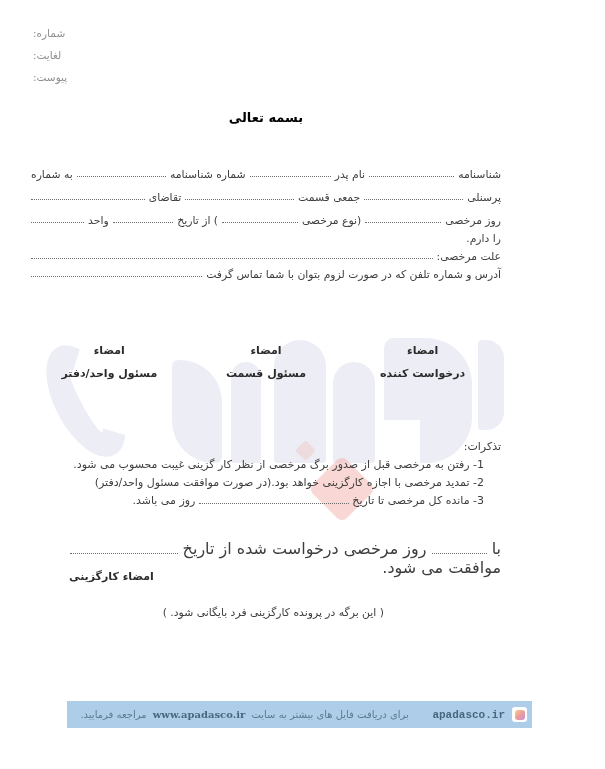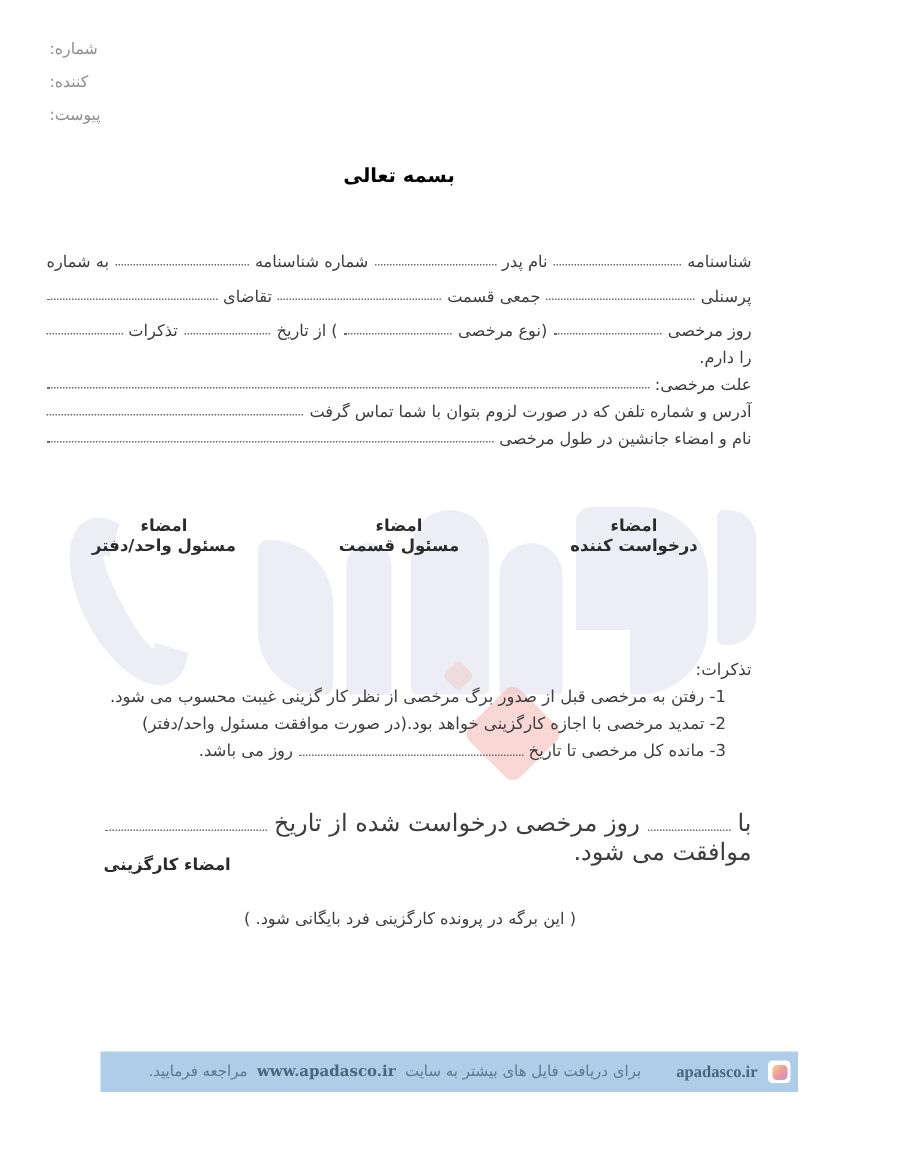--- a/index.html
+++ b/index.html
@@ -38,42 +38,42 @@
   .form { position:absolute; top:158px; right:31px; left:31px; direction:rtl;
           font-size:10.8px; color:#3d3d3d; }
   .fline { display:flex; align-items:flex-end; gap:4px; height:23px; }
   .fline.sm { height:18px; }
   .fdots { height:0; border-bottom:1px dotted #6b6b6b; align-self:flex-end; margin-bottom:4px; }
   .idots { display:inline-block; height:8px; border-bottom:1px dotted #6b6b6b; }
   
   .sigs { position:absolute; top:344px; right:31px; left:31px; display:flex; direction:rtl;
           font-weight:bold; font-size:11px; color:#2b2b2b; text-align:center; }
   .sig { flex:1; }
-  .sig .s1 { }
+  .sig .s1 { margin-bottom:10px; }
   
   .notes { position:absolute; top:440px; right:31px; left:31px; direction:rtl;
            font-size:11px; color:#3d3d3d; }
   .notes .nline { height:18px; line-height:14px; }
   .notes .indent { padding-right:17px; }
   
   .approval { position:absolute; top:539px; right:31px; left:31px; direction:rtl;
               font-size:16px; color:#3d3d3d; }
   .hr-sign { position:absolute; top:570px; left:36px; direction:rtl;
              font-weight:bold; font-size:11px; color:#2b2b2b;margin-left:33px; }
   .archive { position:absolute; top:606px; right:148px; direction:rtl;
              font-size:10.8px; color:#3d3d3d; }
   
   .footer-bar { position:absolute; top:701px; left:67px; width:471px; height:27px;
                 background:#adcde9; direction:rtl; display:flex; align-items:center;
                 padding:0 11px; font-size:10px; color:#5d7a8c; }
   .ig-badge { width:15px; height:15px; background:#fff; border-radius:3px; flex:0 0 auto;
               display:flex; align-items:center; justify-content:center; margin-left:7px; }
   .ig-glyph { width:10px; height:10px; border-radius:3px;
               background:linear-gradient(135deg,#f7d28a 0%,#ee9a9a 50%,#c793d8 100%); }
-  .brand { font-weight:bold; font-size:11px; color:#47677d; font-family:Liberation Serif, serif;text-align:center; }
+  .brand { font-weight:bold; font-size:11px; color:#47677d; font-family:Liberation Mono, monospace;text-align:center; }
   .foot-gap { width:22px; flex:0 0 auto; }
   .foot-sentence { white-space:nowrap; }
   .foot-sentence .url { font-weight:bold; color:#47677d; font-family:"DejaVu Serif", serif; }
   .foot-sentence span { margin:0 1.5px; }
 </style>
 </head>
 <body>
 
 <div class="page">
 
@@ -85,21 +85,21 @@
     <div class="wm-shape wm-arch3"></div>
     <div class="wm-shape wm-bigd"></div>
     <div class="wm-shape wm-notch"></div>
     <div class="wm-shape wm-tip"></div>
     <div class="wm-shape wm-pink"></div>
     <div class="wm-shape wm-pink2"></div>
   </div>
 
   <div class="meta">
     <div>شماره:</div>
-    <div>کننده:</div>
+    <div>لغایت:</div>
     <div>پیوست:</div>
   </div>
 
   <div class="doc-title">بسمه تعالی</div>
 
   <div class="form">
     <div class="fline">
       <span>شناسنامه</span>
       <span class="fdots" style="flex:1.05"></span>
       <span>نام پدر</span>
@@ -116,36 +116,32 @@
       <span>تقاضای</span>
       <span class="fdots" style="flex:1.15"></span>
     </div>
     <div class="fline">
       <span>روز مرخصی</span>
       <span class="fdots" style="flex:1"></span>
       <span>(نوع مرخصی</span>
       <span class="fdots" style="flex:1"></span>
       <span>) از تاریخ</span>
       <span class="fdots" style="flex:.8"></span>
-      <span>تذکرات</span>
+      <span>واحد</span>
       <span class="fdots" style="flex:.7"></span>
     </div>
     <div class="fline sm">
       <span>را دارم.</span>
     </div>
     <div class="fline sm">
       <span>علت مرخصی:</span>
       <span class="fdots" style="flex:1"></span>
     </div>
     <div class="fline sm">
       <span>آدرس و شماره تلفن که در صورت لزوم بتوان با شما تماس گرفت</span>
-      <span class="fdots" style="flex:1"></span>
-    </div>
-    <div class="fline sm">
-      <span>نام و امضاء جانشین در طول مرخصی</span>
       <span class="fdots" style="flex:1"></span>
     </div>
   </div>
 
   <div class="sigs">
     <div class="sig">
       <div class="s1">امضاء</div>
       <div>درخواست کننده</div>
     </div>
     <div class="sig">

